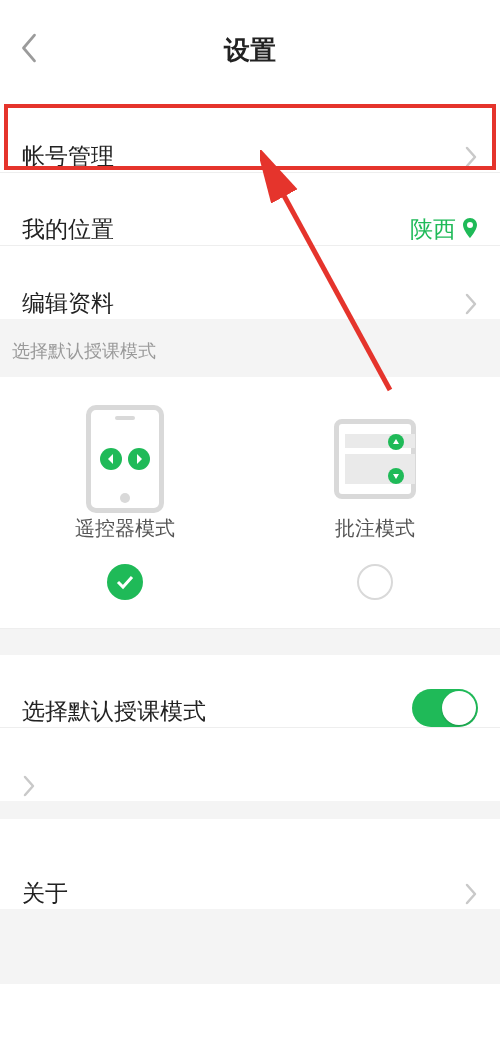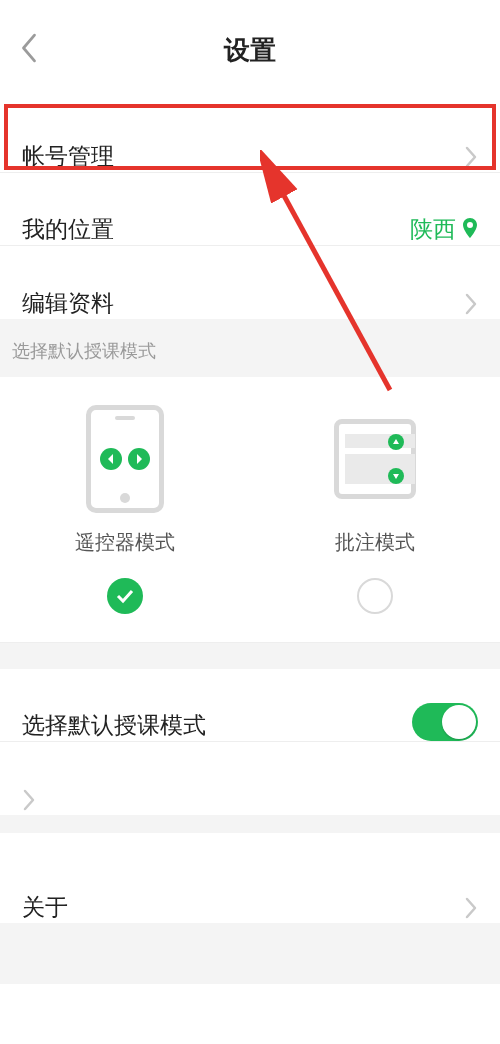--- a/index.html
+++ b/index.html
@@ -20,21 +20,21 @@
   .loc-right { display:flex; align-items:center; gap:6px; }
   .loc-text { color:#1fba58; font-size:23px; }
   .pin svg { width:16px; height:20px; fill:#1fba58; }
   
   .sect-hdr { background:#f4f4f4; padding:20px 12px 14px; font-size:18px; color:#9a9a9a; }
   
   .mode-wrap { background:#fff; padding:26px 0 28px; border-bottom:1px solid #eee; }
   .modes { display:flex; justify-content:space-around; }
   .mode { display:flex; flex-direction:column; align-items:center; width:200px; }
   .mode-icon { width:82px; height:112px; display:flex; align-items:center; justify-content:center; }
-  .mode-label { margin-top:14px; font-size:20px; color:#555; }
+  .mode-label { margin-top:0; font-size:20px; color:#555; }
   .radio { margin-top:22px; width:36px; height:36px; border-radius:50%; display:flex; align-items:center; justify-content:center; }
   .radio.checked { background:#1fba58; }
   .radio.unchecked { border:2px solid #d9d9d9; background:#fff; }
   .radio.checked svg { width:20px; height:16px; stroke:#fff; stroke-width:3; fill:none; }
   
   .phone-ico { width:78px; height:108px; border:5px solid #d9d9d9; border-radius:10px; position:relative; background:#fff; }
   .phone-ico::before { content:""; position:absolute; top:6px; left:50%; transform:translateX(-50%); width:20px; height:4px; background:#d9d9d9; border-radius:2px; }
   .phone-ico::after { content:""; position:absolute; bottom:5px; left:50%; transform:translateX(-50%); width:10px; height:10px; background:#d9d9d9; border-radius:50%; }
   .phone-dots { position:absolute; top:50%; left:50%; transform:translate(-50%,-50%); display:flex; gap:6px; }
   .phone-dots span { width:22px; height:22px; border-radius:50%; background:#1fba58; display:flex; align-items:center; justify-content:center; }

